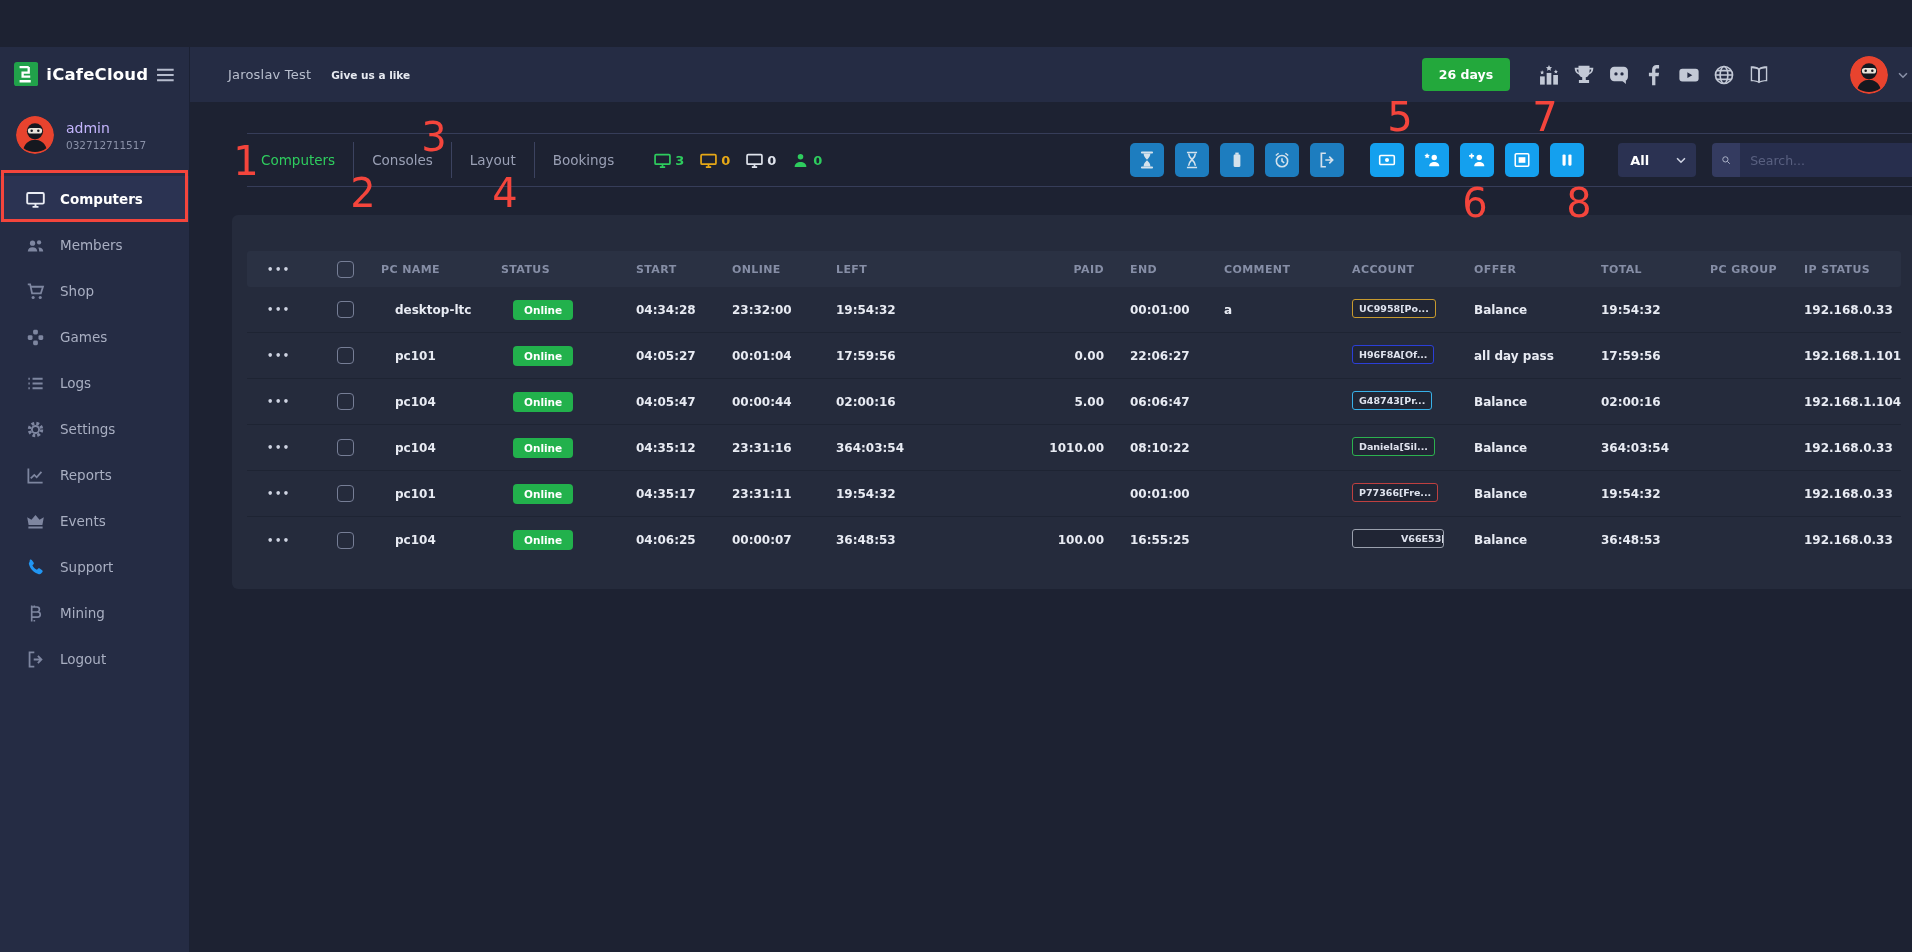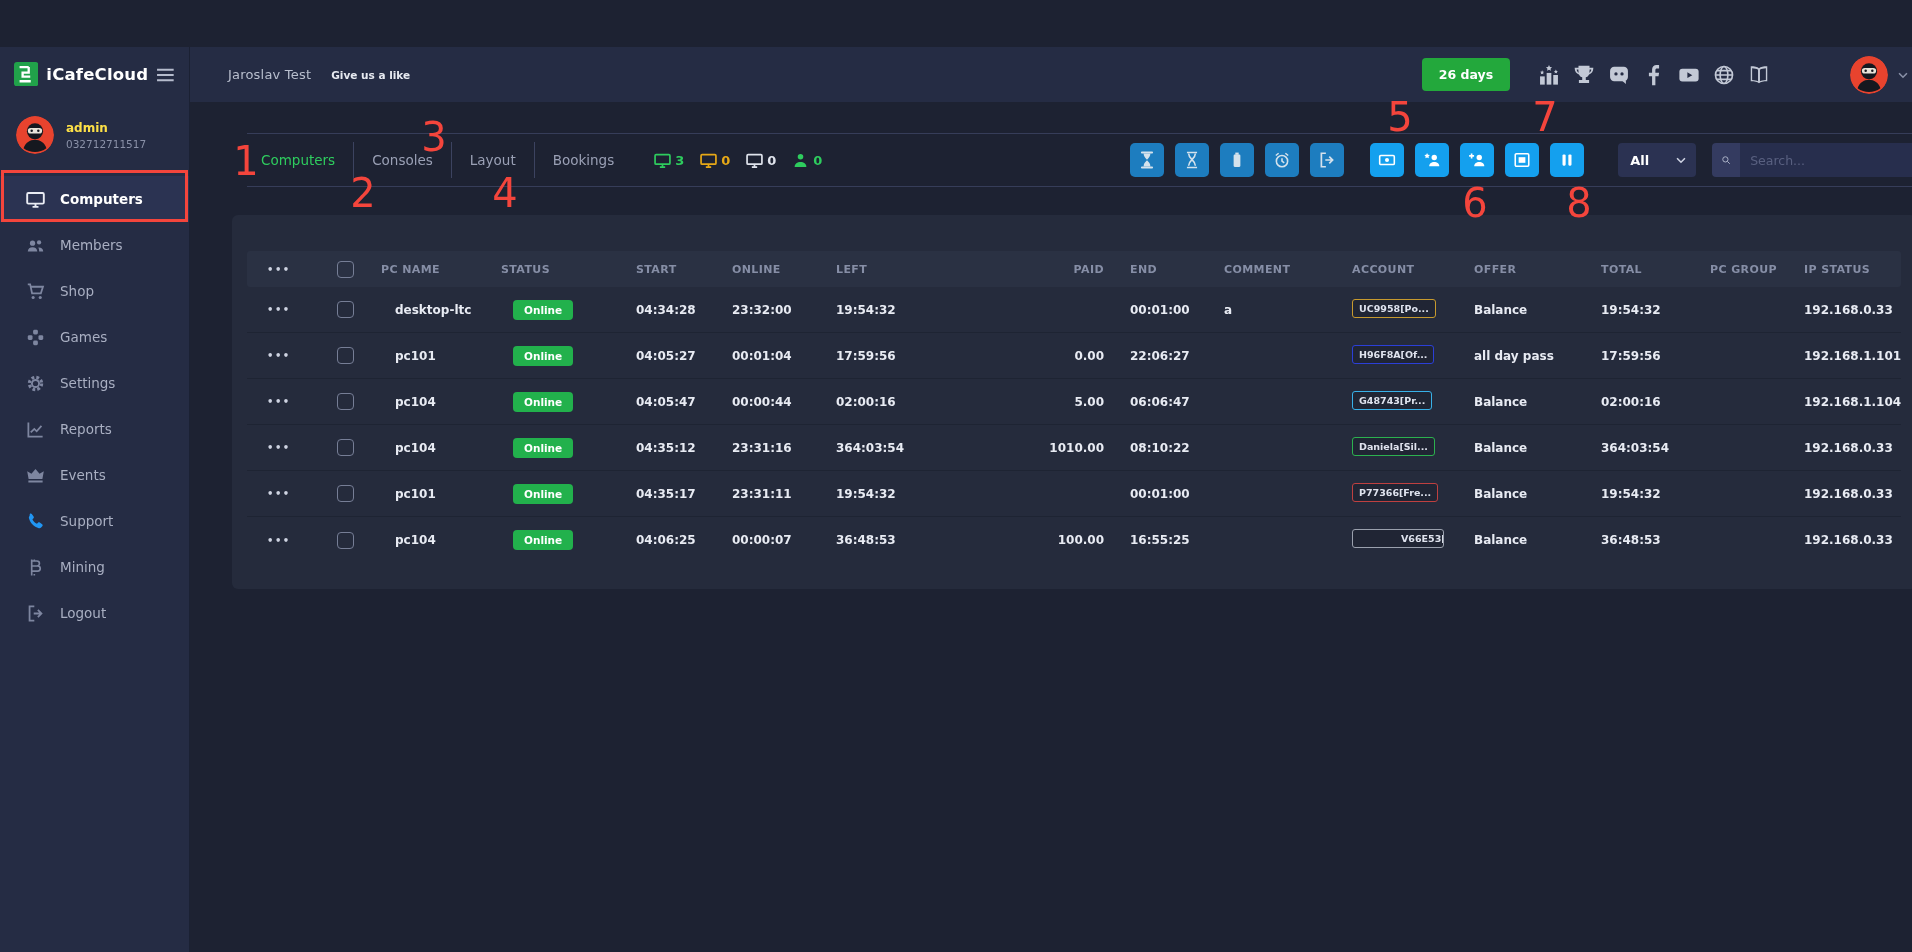--- a/index.html
+++ b/index.html
@@ -8,21 +8,21 @@
   .app { position:relative; display:flex; width:1912px; height:916px;margin-top:47px; }
 
   
   .sidebar { width:190px; height:100%; background:#252c44; flex:0 0 190px; border-right:1px solid rgba(0,0,0,.25); }
   .logo-row { height:55px; display:flex; align-items:center; padding:0 14px; gap:8px; background:#252c44; }
   .logo-mark { width:26px; height:26px; display:inline-block; }
   .logo-text { color:#fff; font-size:16.5px; font-weight:bold; letter-spacing:.2px; flex:1; }
   .hamburger { width:20px; height:16px; color:#b6bccd; cursor:pointer; }
   .user-block { display:flex; align-items:center; gap:12px; padding:14px 0 8px 16px; }
   .avatar-sm { width:38px; height:38px; border-radius:50%; overflow:hidden; flex:0 0 38px; }
-  .user-name { color:#fde047; font-size:12px; font-weight:bold; }
+  .user-name { color:#c4b5fd; font-size:14px; font-weight:normal; }
   .user-num { color:#8a91a8; font-size:10.5px; margin-top:3px; }
   .nav { margin-top:14px; }
   .nav-item { height:46px; display:flex; align-items:center; gap:15px; padding-left:26px; cursor:pointer; }
   .nav-item .nav-icon { width:19px; height:19px; color:#7e86a0; display:inline-flex; }
   .nav-item .nav-label { color:#a9afc2; font-size:13.5px; }
   .nav-item.active { background:#2b3352; }
   .nav-item.active .nav-icon { color:#e9ecf4; }
   .nav-item.active .nav-label { color:#fff; font-weight:bold; }
   .nav-icon svg, .tb-ic svg, .tool svg, .cicon svg, .hamburger svg, .chev svg, .srch-ic svg { width:100%; height:100%; display:block; }
 
@@ -162,20 +162,28 @@
               <rect x="6" y="1.5" width="4" height="4" rx="1.2"></rect>
               <rect x="6" y="10.5" width="4" height="4" rx="1.2"></rect>
               <rect x="1.5" y="6" width="4" height="4" rx="1.2"></rect>
               <rect x="10.5" y="6" width="4" height="4" rx="1.2"></rect>
             </svg>
           </span>
           <span class="nav-label">Games</span>
         </div>
         <div class="nav-item">
           <span class="nav-icon">
+            <svg viewBox="0 0 16 16" fill="none" stroke="currentColor" stroke-width="1.6">
+              <path d="M2 4h1.2M5.5 4H14M2 8h1.2M5.5 8H14M2 12h1.2M5.5 12H14"></path>
+            </svg>
+          </span>
+          <span class="nav-label">Logs</span>
+        </div>
+        <div class="nav-item">
+          <span class="nav-icon">
             <svg viewBox="0 0 16 16" fill="none" stroke="currentColor">
               <circle cx="8" cy="8" r="5.2" stroke-width="2.6" stroke-dasharray="2.3 1.8"></circle>
               <circle cx="8" cy="8" r="3" stroke-width="1.6"></circle>
             </svg>
           </span>
           <span class="nav-label">Settings</span>
         </div>
         <div class="nav-item">
           <span class="nav-icon">
             <svg viewBox="0 0 16 16" fill="none" stroke="currentColor" stroke-width="1.5">

